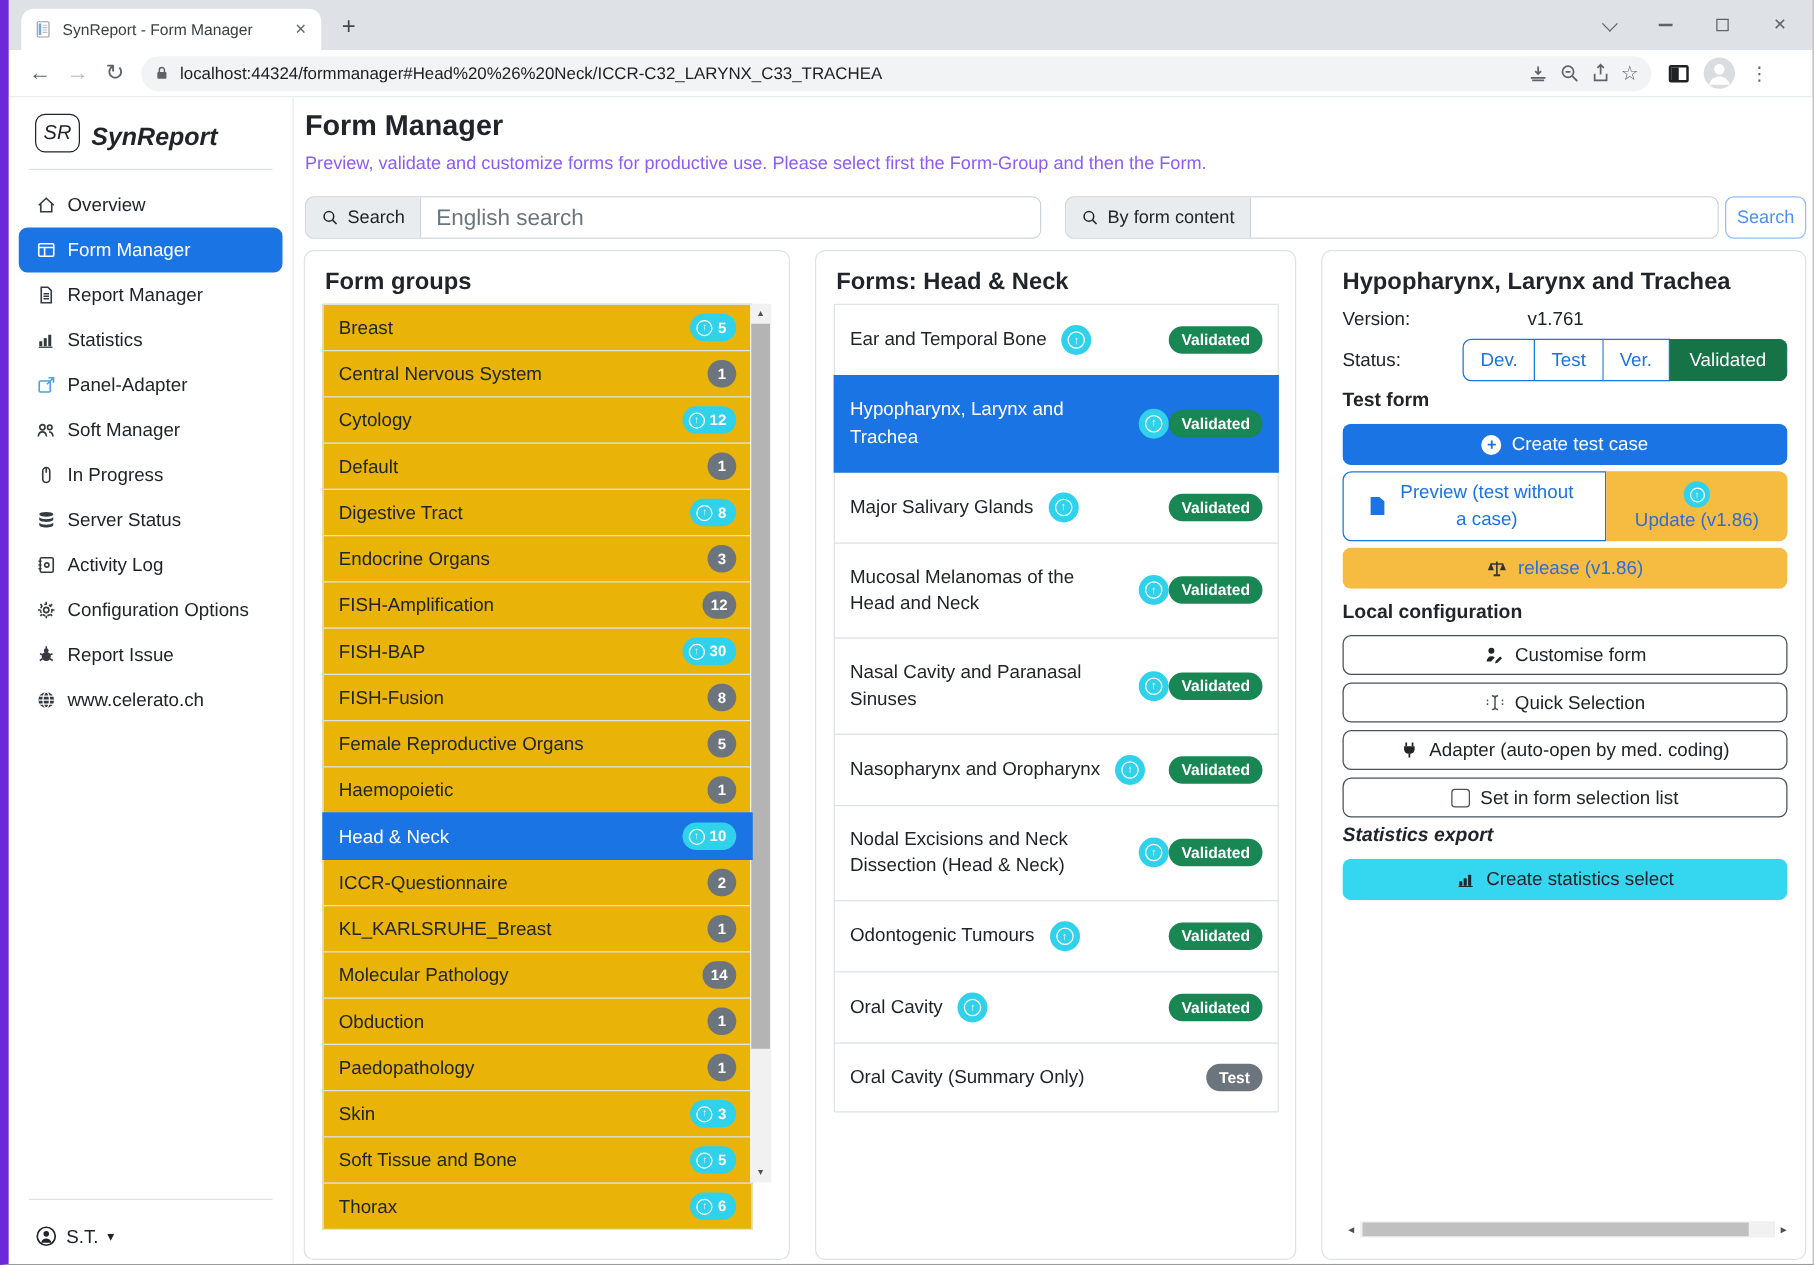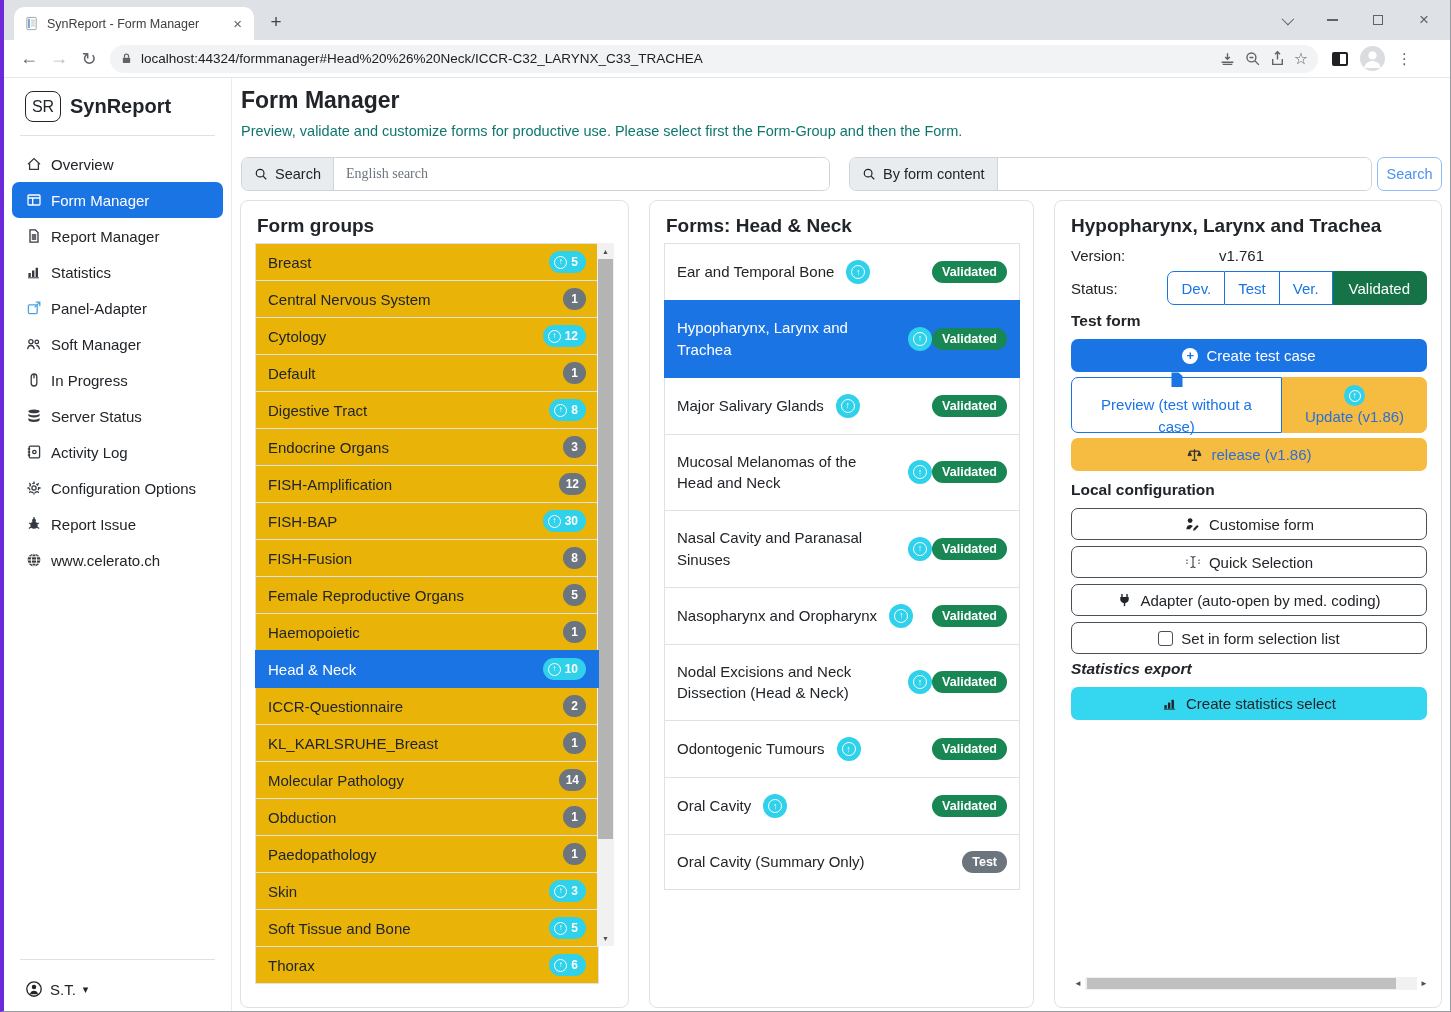--- a/index.html
+++ b/index.html
@@ -1,18 +1,18 @@
 <!DOCTYPE html>
 <html><head>
 <meta charset="utf-8">
 <style>
   * { margin:0; padding:0; box-sizing:border-box; }
   body { font-family:"Liberation Sans","DejaVu Sans",sans-serif; background:#fff; }
   .window { position:relative; width:1451px; height:1012px; overflow:hidden; background:#fff;
-            border-left:4px solid #6d28d9; border-right:1px solid #989ba0; border-bottom:1px solid #989ba0; }
+            border-left:7px solid #6d28d9; border-right:1px solid #989ba0; border-bottom:1px solid #989ba0; }
 
   
   .tabbar { position:absolute; left:0; top:0; width:100%; height:40px; background:#dee1e6; }
   .tab { position:absolute; left:10px; top:7px; width:240px; height:33px; background:#fff;
          border-radius:10px 10px 0 0; display:flex; align-items:center; padding:0 10px; gap:8px; }
   .tab-title { font-size:12.5px; color:#3c4043; flex:1; white-space:nowrap; overflow:hidden; }
   .tab-close { color:#5f6368; font-size:15px; cursor:default; padding:0 2px; }
   .newtab { position:absolute; left:258px; top:8px; font-size:19px; color:#44474a; width:28px; height:28px;
             display:flex; align-items:center; justify-content:center; }
   .wincontrols { position:absolute; right:8px; top:0; height:40px; display:flex; align-items:center; gap:30px; padding-right:10px; }
@@ -35,44 +35,44 @@
   .toolicon { color:#5f6368; display:flex; align-items:center; margin-left:14px; }
   .panelic { width:16px; height:14px; border:2px solid #202124; border-radius:2px; position:relative; }
   .panelic::after { content:""; position:absolute; left:0; top:0; width:6px; height:10px; background:#202124; }
   .avatar { width:25px; height:25px; border-radius:50%; background:#dadce0; display:flex; align-items:center;
             justify-content:center; color:#fff; margin-left:12px; overflow:hidden; }
   .kebab { color:#5f6368; font-size:15px; margin:0 0 0 12px; letter-spacing:0; }
 
   
   .app { position:absolute; left:0; top:78px; width:1451px; height:934px; background:#fff; }
   .sidebar { position:absolute; left:0; top:0; width:228px; height:934px; background:#fff; border-right:1px solid #e9ecef; }
-  .brand { display:flex; align-items:center; gap:9px; padding:13px 0 0 21px; }
+  .brand { display:flex; align-items:flex-end; gap:9px; padding:13px 0 0 21px;font-style:italic; }
   .brand-badge { display:inline-flex; align-items:center; justify-content:center; width:36px; height:31px;
                  border:1.6px solid #212529; border-radius:8px; font-size:16px; color:#212529; }
   .brand-name { font-size:20px; font-weight:600; color:#212529; }
   .sb-hr { border:none; border-top:1px solid #dee2e6; margin:13px 16px 10px 16px; }
   .nav-item { display:flex; align-items:center; gap:9px; height:36px; margin:0 8px; padding:0 0 0 13px;
               font-size:15px; color:#212529; border-radius:7px; cursor:pointer; }
   .nav-item .icon { width:17px; height:17px; display:flex; align-items:center; justify-content:center; color:#343a40; }
   .nav-item.selected { background:#1b74e4; color:#fff; }
   .nav-item.selected .icon { color:#fff !important; }
   .user-area { position:absolute; left:0; bottom:0; width:100%; padding:0 0 14px 0; }
   .user-row { display:flex; align-items:center; gap:7px; padding:10px 0 0 21px; font-size:15px; color:#212529; }
   .user-row .icon { width:18px; height:18px; color:#212529; display:flex; }
   .caret { font-size:11px; color:#212529; }
 
   main { position:absolute; left:228px; top:0; width:1223px; height:934px; }
   .page-title { position:absolute; left:9px; top:9px; font-size:23px; font-weight:700; color:#212529; }
-  .page-sub { position:absolute; left:9px; top:45px; font-size:14.5px; color:#0f766e; }
+  .page-sub { position:absolute; left:9px; top:45px; font-size:14.5px; color:#8b5cf6; }
 
   .search-row { position:absolute; left:0; top:79px; width:1223px; height:34px; }
   .igroup { position:absolute; display:flex; height:34px; border:1px solid #ced4da; border-radius:7px; overflow:hidden; background:#fff; }
   .igroup .addon { display:flex; align-items:center; gap:7px; background:#e9ecef; border-right:1px solid #ced4da;
                    padding:0 12px; font-size:14.5px; color:#212529; white-space:nowrap; }
-  .igroup input { border:none; outline:none; flex:1; font-size:14px; padding:0 12px; color:#212529; font-family:Liberation Serif, serif; background:#fff; }
+  .igroup input { border:none; outline:none; flex:1; font-size:18px; padding:0 12px; color:#212529; font-family:Liberation Sans, sans-serif; background:#fff; }
   .igroup input::placeholder { color:#6c757d; }
   .ig-left { left:9px; width:589px; }
   .ig-right { left:617px; width:523px; }
   .btn-search { position:absolute; left:1145px; top:0; width:65px; height:34px; background:#fff;
                 border:1px solid #92bdfc; border-radius:7px; color:#4a90f5; font-size:14.5px; font-family:inherit; }
 
   .card { position:absolute; top:122px; height:808px; background:#fff; border:1px solid #dee2e6; border-radius:8px; }
   .card h2 { font-size:19px; font-weight:600; color:#212529; padding:14px 16px 8px 16px; }
   .card-groups { left:8px; width:389px; }
   .card-forms { left:417px; width:385px; }
@@ -125,21 +125,21 @@
   .sg-btn.active { background:#157347; border-color:#157347; color:#fff; border-radius:0 7px 7px 0; padding:0 16px; }
   .sec-h { font-size:15.5px; font-weight:700; color:#212529; margin:6px 0 9px 0; }
   .btn { width:100%; border-radius:7px; font-size:15px; font-family:inherit; display:flex; align-items:center;
          justify-content:center; gap:8px; border:1px solid transparent; cursor:pointer; }
   .btn-primary { height:33px; background:#1b74e4; color:#fff; margin-bottom:5px; }
   .pc-disc { width:16px; height:16px; border-radius:50%; background:#fff; color:#1b74e4; font-size:13px;
              font-weight:700; display:flex; align-items:center; justify-content:center; line-height:1; }
   .split-row { display:flex; margin-bottom:5px; }
   .btn-preview { width:211px; height:56px; background:#fff; border:1px solid #1b74e4; border-radius:7px 0 0 7px;
                  color:#1b74e4; font-size:15px; display:flex; align-items:center; justify-content:center;
-                 padding:0 20px; text-align:center; line-height:1.45; gap:6px; font-family:inherit;flex-direction:column; }
+                 padding:0 20px; text-align:center; line-height:1.45; gap:6px; font-family:inherit; }
   .btn-update { width:145px; height:56px; background:#f6bb41; border:1px solid #f6bb41; border-radius:0 7px 7px 0;
                 color:#2e6fd3; font-size:15px; display:flex; flex-direction:column; align-items:center;
                 justify-content:center; gap:2px; font-family:inherit; }
   .btn-update .disc-up { margin:0; width:21px; height:21px; min-width:21px; }
   .btn-update .disc-up .ring { width:12px; height:12px; font-size:8px; }
   .btn-warning { height:33px; background:#f6bb41; color:#2e6fd3; margin-bottom:10px; }
   .btn-outline { height:32px; background:#fff; border:1px solid #495057; color:#212529; margin-bottom:6px; }
   .btn-cyan { height:33px; background:#35d6ef; color:#212529; }
   .cb { width:15px; height:15px; border:1.6px solid #495057; border-radius:3px; background:#fff; }
   .hscroll { position:absolute; left:16px; right:10px; bottom:16px; height:15px; display:flex; align-items:center; }

